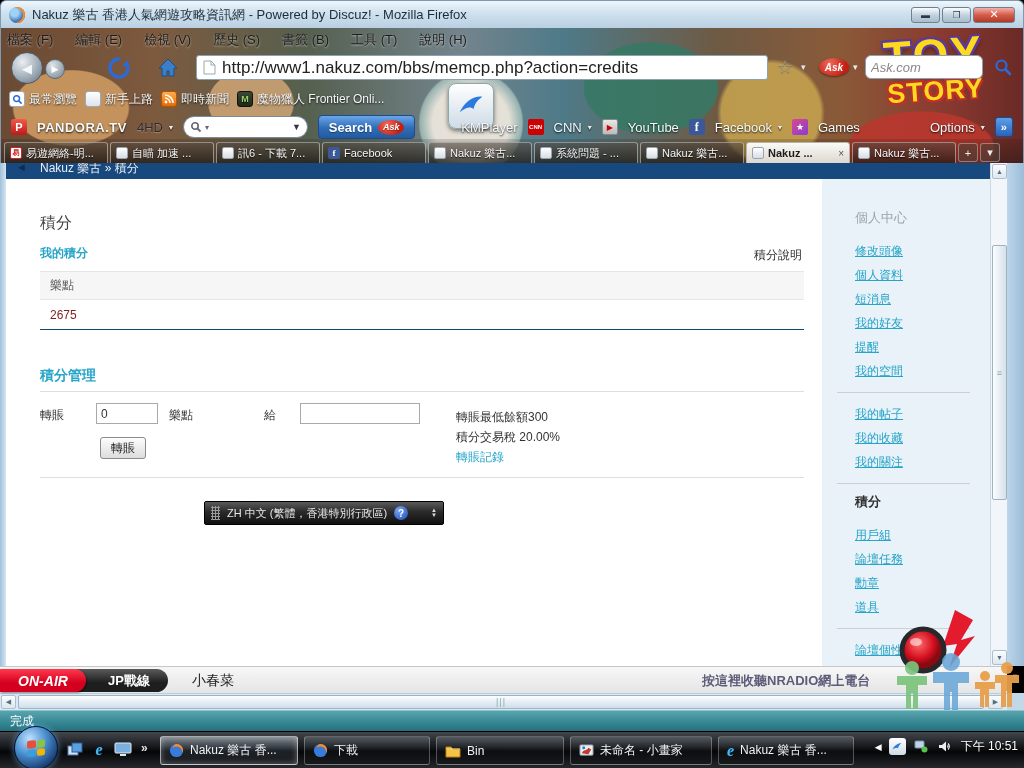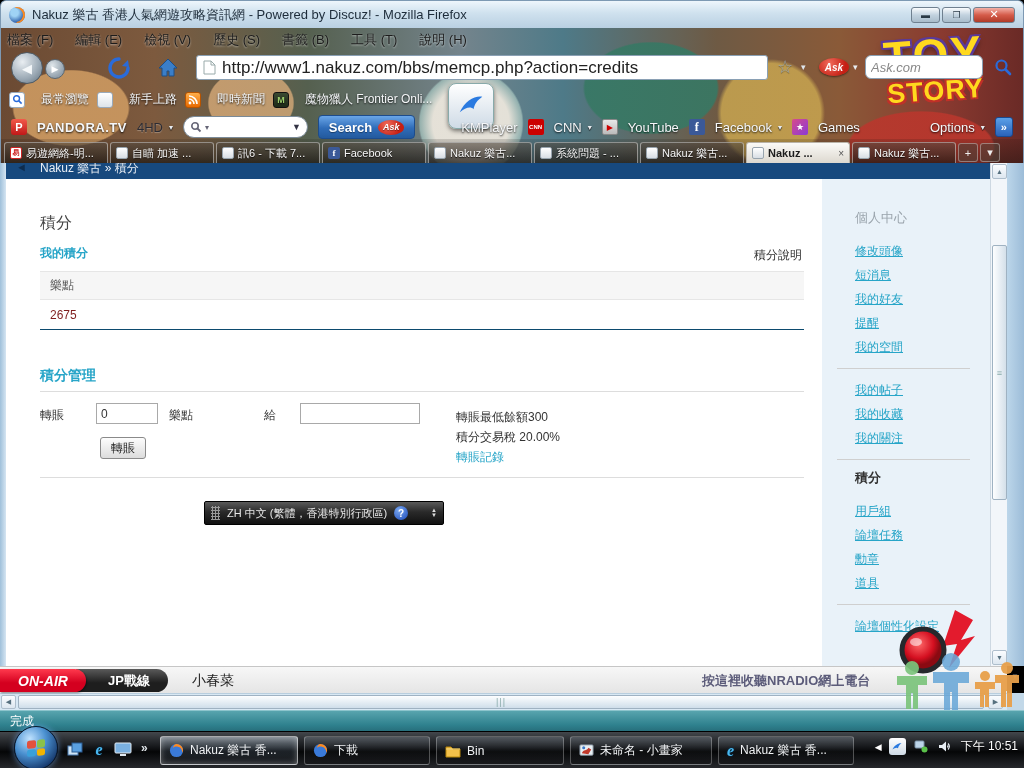--- a/index.html
+++ b/index.html
@@ -63,21 +63,21 @@
     background:radial-gradient(circle at 35% 30%,#f06a5a,#c51f14 70%);color:#fff;font-size:10px;font-weight:bold;font-style:italic;
     display:flex;align-items:center;justify-content:center;box-shadow:0 1px 2px rgba(0,0,0,.5)}
   .ask-caret{position:absolute;left:852px;top:12px;font-size:9px;color:#e8eef2}
   .asksearch{position:absolute;left:864px;top:5px;width:118px;height:24px;background:#fff;border:1px solid #8aa0b4;border-radius:6px;padding:0 5px}
   .asksearch input{border:none;outline:none;width:100%;height:100%;font-size:13px;font-style:italic;color:#777;background:transparent;font-family:inherit}
   .asksearch input::placeholder{color:#888;font-style:italic}
   .navmag{position:absolute;left:993px;top:8px}
 
   
   .bmbar{position:absolute;left:8px;top:60px;height:22px;display:flex;align-items:center;gap:8px;font-size:12px;color:#f4f6f8}
-  .bmitem{display:flex;align-items:flex-end;gap:16px;text-shadow:0 1px 2px rgba(0,0,0,.85);cursor:default}
+  .bmitem{display:flex;align-items:center;gap:4px;text-shadow:0 1px 2px rgba(0,0,0,.85);cursor:default}
   .bmico{width:16px;height:16px;border-radius:3px;display:flex;align-items:center;justify-content:center;flex:none}
   .bm-mag{background:#fff;border:1px solid #9ab}
   .bm-page{background:linear-gradient(#fff,#dde4ea);border:1px solid #9ab}
   .bm-rss{background:linear-gradient(#ffae4a,#e86a00);border:1px solid #b85400}
   .bm-mh{background:linear-gradient(#3a4a32,#1d2a18);border:1px solid #111;color:#9acb6a;font-size:9px;font-weight:bold}
 
   
   .kmpbig{position:absolute;left:447px;top:55px;width:46px;height:46px;border-radius:8px;
     background:linear-gradient(#ffffff,#cfdbe6);border:1px solid #8aa;box-shadow:0 2px 4px rgba(0,0,0,.5);
     display:flex;align-items:center;justify-content:center}
@@ -444,20 +444,21 @@
         <span class="spin">
             <span>▲</span>
             <span>▼</span>
           </span>
       </div>
     </div>
 
     <div class="sidebar">
       <div class="sb-head">個人中心</div>
       <a class="sb-link">修改頭像</a>
+      <a class="sb-link">個人資料</a>
       <a class="sb-link">短消息</a>
       <a class="sb-link">我的好友</a>
       <a class="sb-link">提醒</a>
       <a class="sb-link">我的空間</a>
       <div class="sb-div"></div>
       <a class="sb-link">我的帖子</a>
       <a class="sb-link">我的收藏</a>
       <a class="sb-link">我的關注</a>
       <div class="sb-div"></div>
       <div class="sb-head dark">積分</div>

